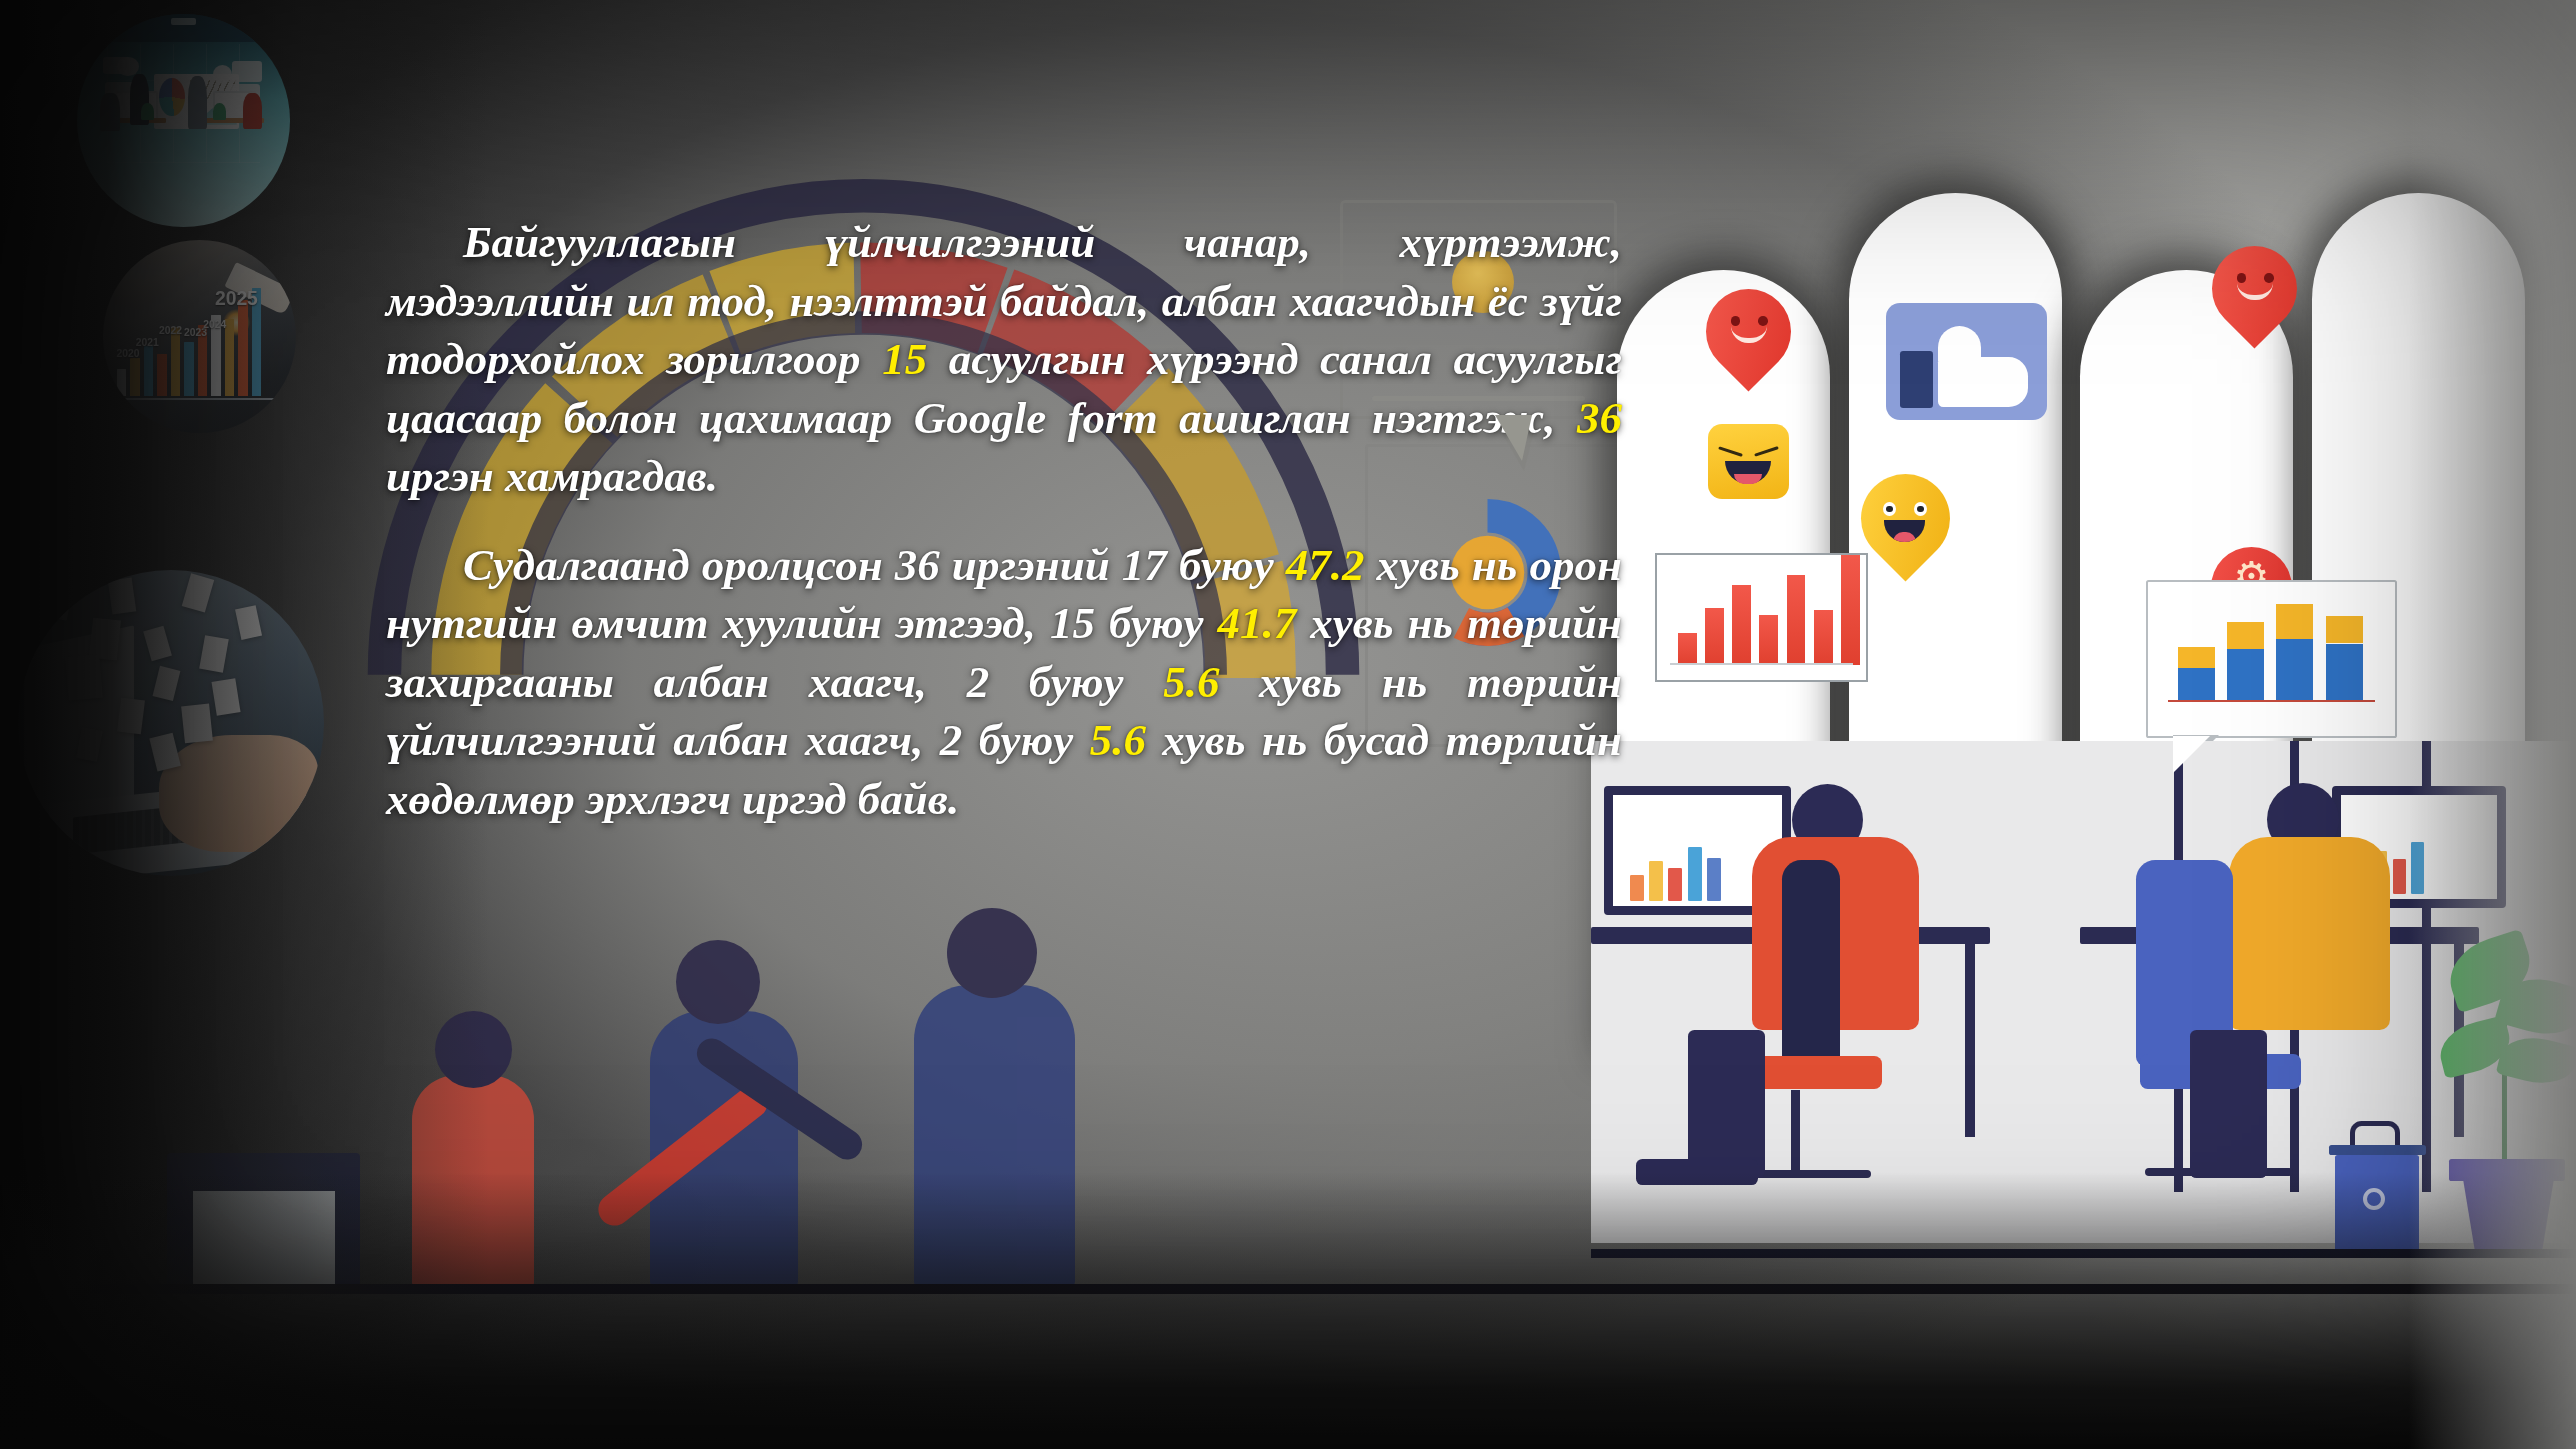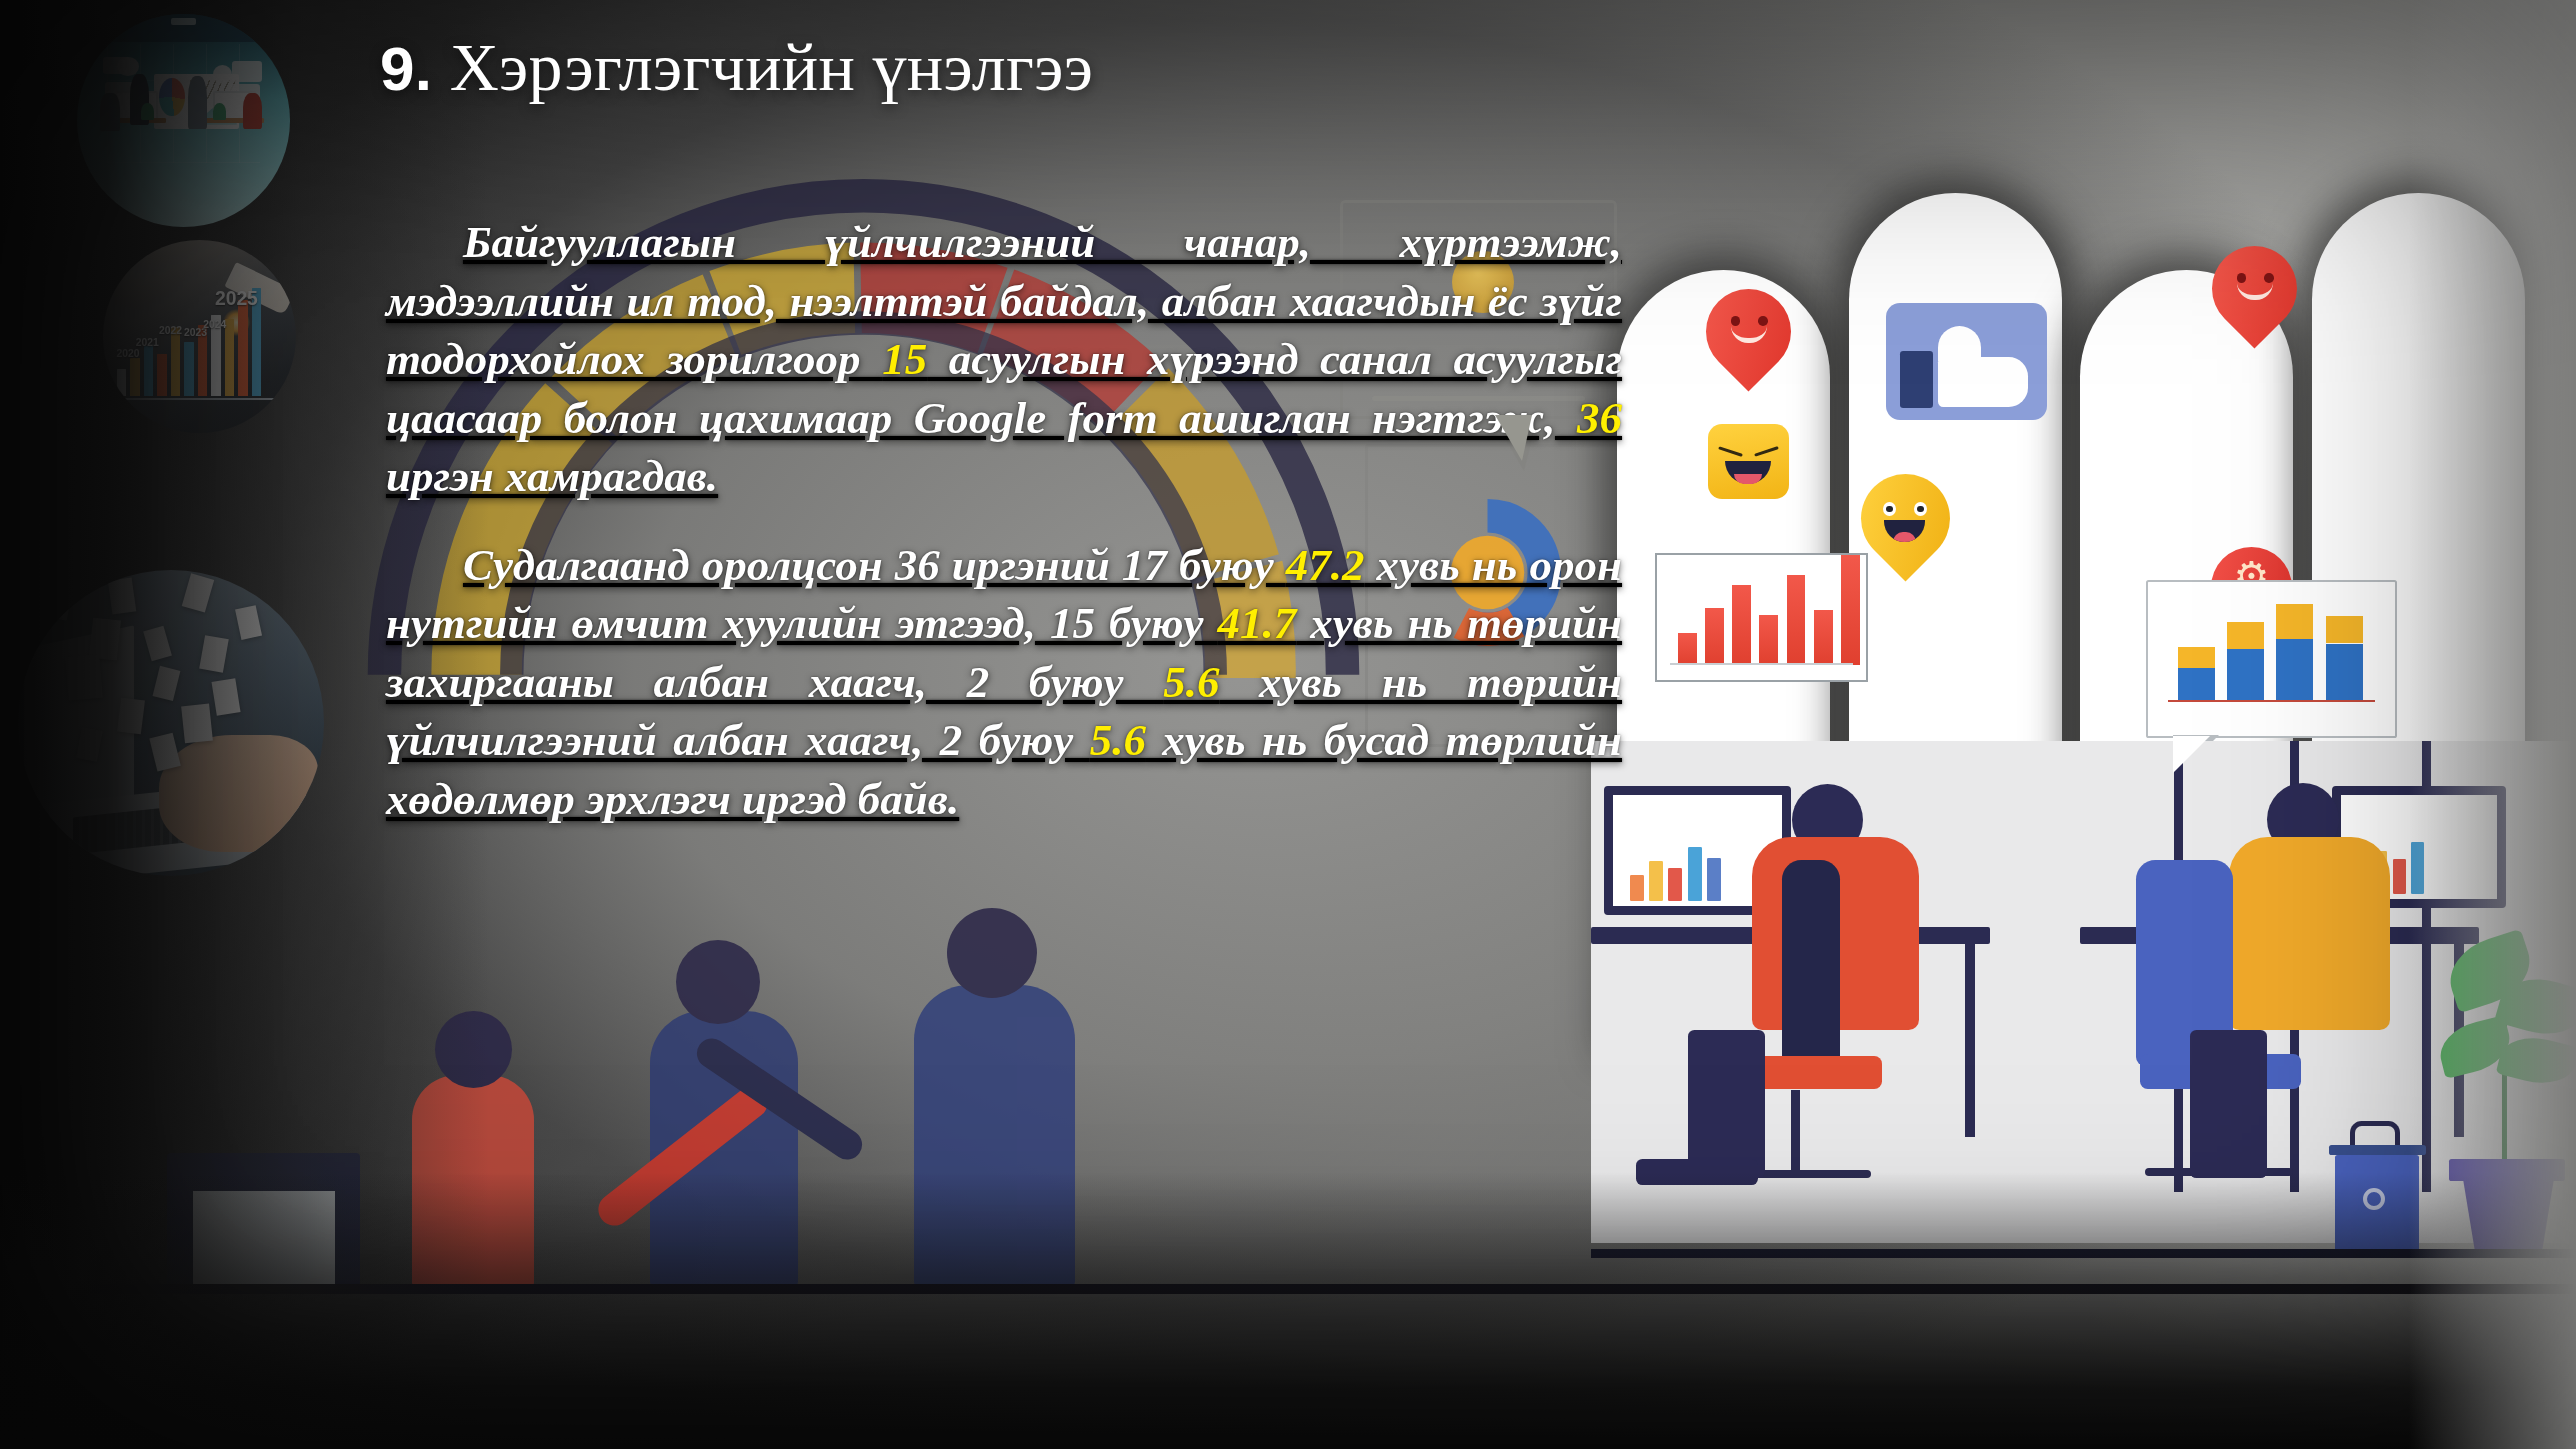--- a/index.html
+++ b/index.html
@@ -242,21 +242,21 @@
     color: #ffffff;
     font-size: 68px; line-height: 1.06;
     letter-spacing: 0.3px;
     text-shadow: 0 2.6px 11.6px rgba(0,0,0,.55);
     white-space: nowrap;
   }
   .title .num { font-family: "Liberation Sans", sans-serif; font-weight: 700; font-size: 62px; }
   .title .ttxt { font-family: "Liberation Serif", serif; font-weight: 400; }
 
   .body-col {
-    position: absolute; left: 386px; top: 213px; width: 1236px; text-decoration: underline;
+    position: absolute; left: 386px; top: 213px; width: 1236px;
   }
   .para {
     color: #ffffff;
     font-family: "Liberation Serif", serif;
     font-style: italic; font-weight: 700;
     font-size: 45px; line-height: 1.30;
     text-align: justify;
     text-indent: 77px;
     margin-bottom: 30px;
     text-shadow: 0 1.9px 7.7px rgba(0,0,0,.62), 0 0 1.9px rgba(0,0,0,.5);
@@ -526,24 +526,20 @@
     <div class="c3-paper" style="left:54%;top:44%;width:9%;height:12%;transform:rotate(-6deg);"></div>
     <div class="c3-paper" style="left:20%;top:52%;width:7%;height:10%;transform:rotate(11deg);"></div>
     <div class="c3-paper" style="left:44%;top:54%;width:8%;height:11%;transform:rotate(-14deg);"></div>
   </div>
 
   <div class="bg-fade-left"></div>
   <div class="bg-fade-bottom"></div>
   <div class="bg-fade-right"></div>
   <div class="bg-vignette"></div>
 
-  <div class="title">
-    <span class="num">9.</span>
-    <span class="ttxt">Хэрэглэгчийн үнэлгээ</span>
-  </div>
 
   <div class="body-col">
 
     <p class="para">
       <span>Байгууллагын үйлчилгээний чанар, хүртээмж, мэдээллийн ил тод, нээлттэй байдал, албан хаагчдын ёс зүйг тодорхойлох зорилгоор </span><span class="hl">15</span><span> асуулгын хүрээнд санал асуулгыг цаасаар болон цахимаар Google form ашиглан нэгтгэж, </span><span class="hl">36</span><span> иргэн хамрагдав.</span>
     </p>
 
     <p class="para">
       <span>Судалгаанд оролцсон 36 иргэний 17 буюу </span><span class="hl">47.2</span><span> хувь нь орон нутгийн өмчит хуулийн этгээд, 15 буюу </span><span class="hl">41.7</span><span> хувь нь төрийн захиргааны албан хаагч, 2 буюу </span><span class="hl">5.6</span><span> хувь нь төрийн үйлчилгээний албан хаагч, 2 буюу </span><span class="hl">5.6</span><span> хувь нь бусад төрлийн хөдөлмөр эрхлэгч иргэд байв.</span>
     </p>

